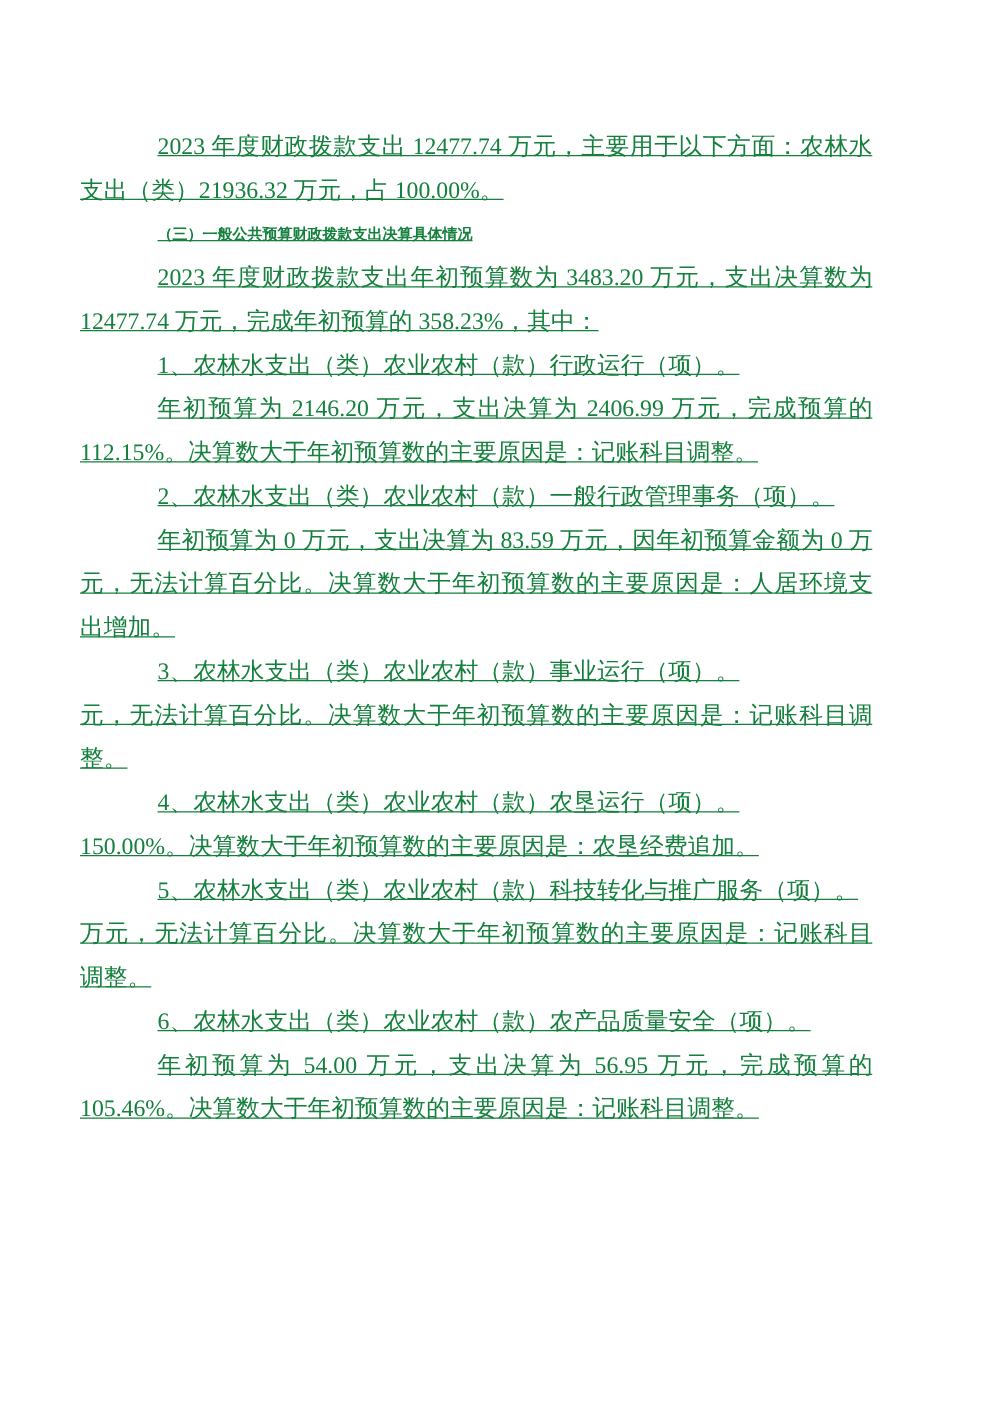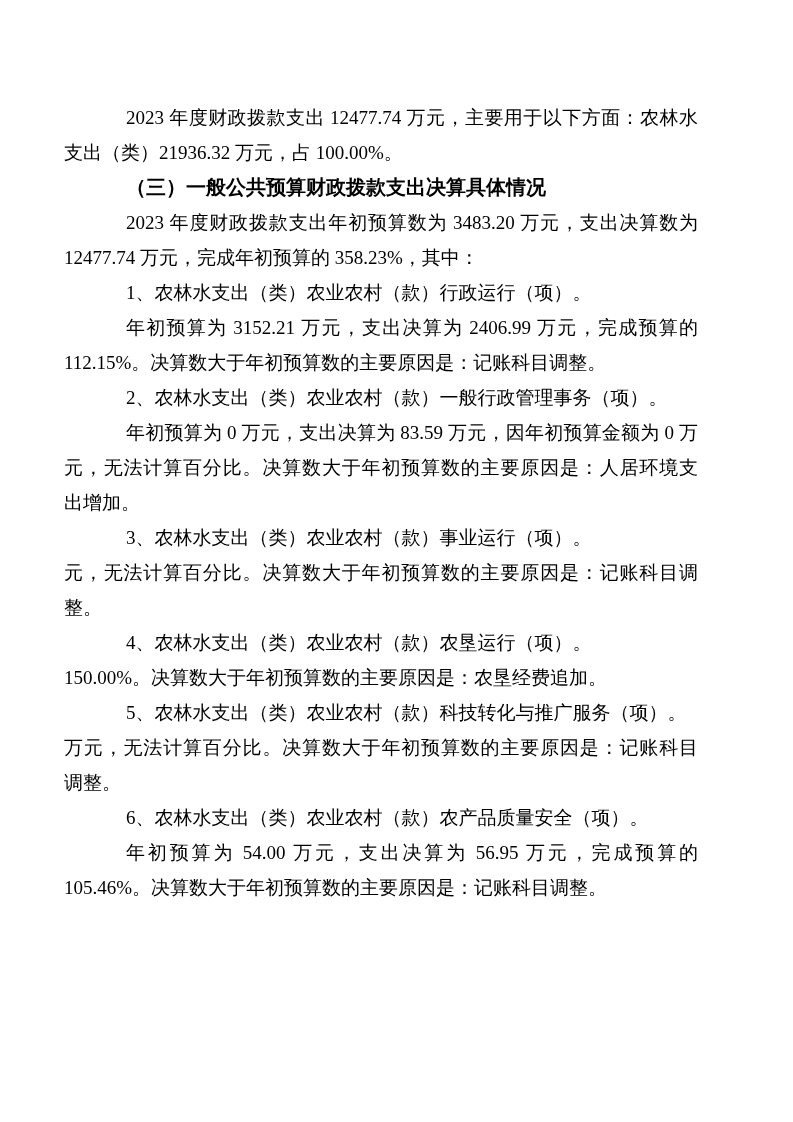--- a/index.html
+++ b/index.html
@@ -14,55 +14,56 @@
     background: #ffffff;
     overflow: hidden;
   }
   .content {
     position: absolute;
     left: 64px;
     top: 100px;
     width: 634px;
     font-family: "Liberation Serif", "DejaVu Serif", serif;
     font-size: 19px;
-    color: #000000;
+    color: #15803d;
+    text-decoration: underline;
   }
   .line {
     height: 35px;
     line-height: 35px;
     text-align: justify;
     text-align-last: left;
     overflow: hidden;
     white-space: nowrap;
   }
   .line.stretch {
     white-space: normal;
     text-align-last: justify;
   }
   .line.indent {
     text-indent: 62px;
   }
   .line.heading {
     font-family: "Liberation Sans", "DejaVu Sans", sans-serif;
     font-weight: 700;
-    font-size: 20px;
+    font-size: 12px;
   }
 </style>
 </head>
 <body>
 
 <div class="page">
   <div class="content">
     <div class="line indent stretch">2023 年度财政拨款支出 12477.74 万元，主要用于以下方面：农林水</div>
     <div class="line">支出（类）21936.32 万元，占 100.00%。</div>
     <div class="line indent heading">（三）一般公共预算财政拨款支出决算具体情况</div>
     <div class="line indent stretch">2023 年度财政拨款支出年初预算数为 3483.20 万元，支出决算数为</div>
     <div class="line">12477.74 万元，完成年初预算的 358.23%，其中：</div>
     <div class="line indent">1、农林水支出（类）农业农村（款）行政运行（项）。</div>
-    <div class="line indent stretch">年初预算为 3152.21 万元，支出决算为 2406.99 万元，完成预算的</div>
+    <div class="line indent stretch">年初预算为 2146.20 万元，支出决算为 2406.99 万元，完成预算的</div>
     <div class="line">112.15%。决算数大于年初预算数的主要原因是：记账科目调整。</div>
     <div class="line indent">2、农林水支出（类）农业农村（款）一般行政管理事务（项）。</div>
     <div class="line indent stretch">年初预算为 0 万元，支出决算为 83.59 万元，因年初预算金额为 0 万</div>
     <div class="line stretch">元，无法计算百分比。决算数大于年初预算数的主要原因是：人居环境支</div>
     <div class="line">出增加。</div>
     <div class="line indent">3、农林水支出（类）农业农村（款）事业运行（项）。</div>
     <div class="line stretch">元，无法计算百分比。决算数大于年初预算数的主要原因是：记账科目调</div>
     <div class="line">整。</div>
     <div class="line indent">4、农林水支出（类）农业农村（款）农垦运行（项）。</div>
     <div class="line">150.00%。决算数大于年初预算数的主要原因是：农垦经费追加。</div>

